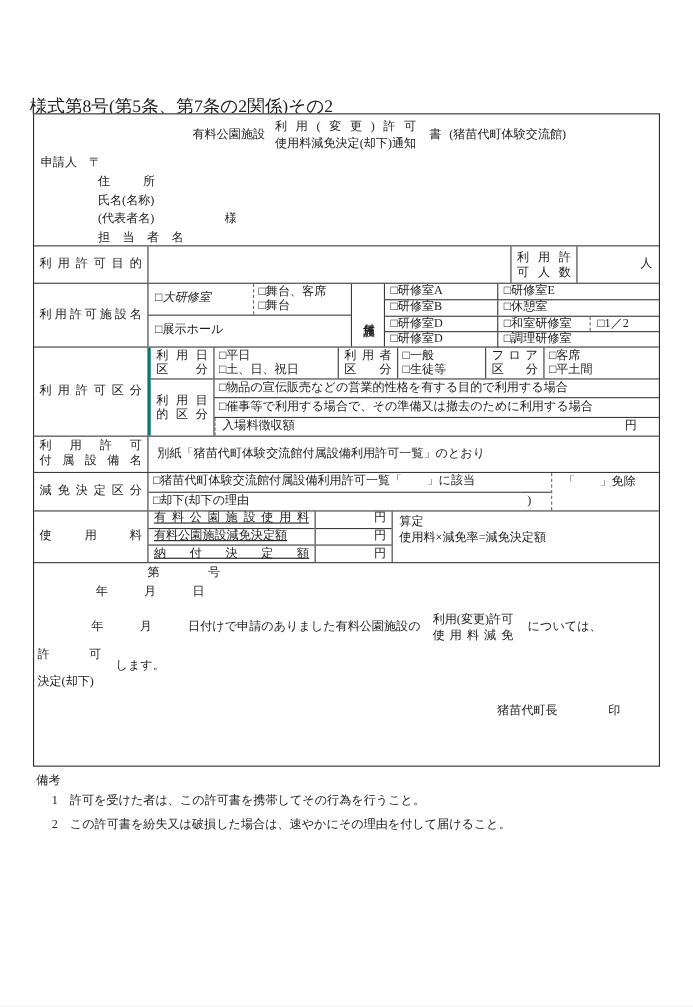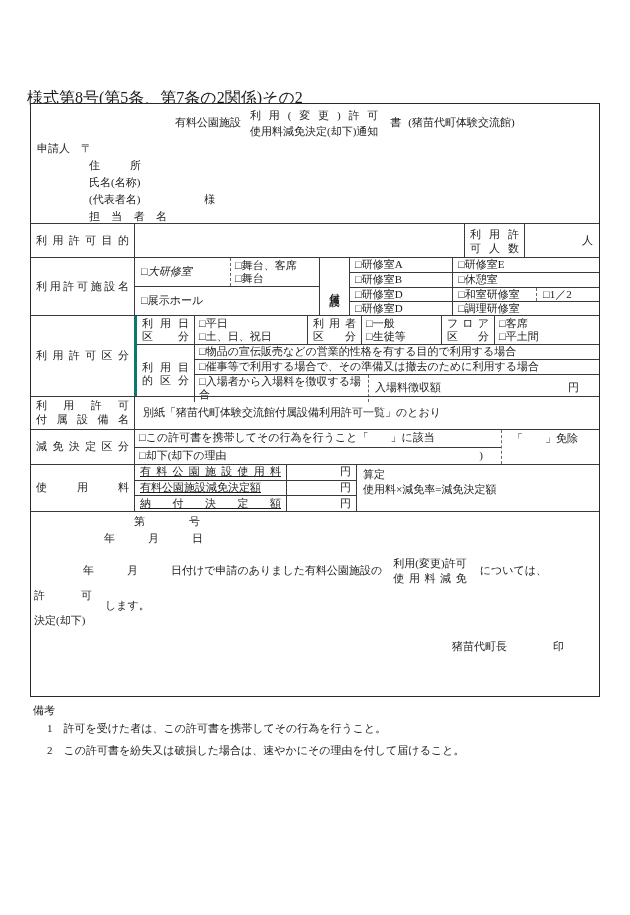--- a/index.html
+++ b/index.html
@@ -112,21 +112,21 @@
   .fee-row:first-child { border-top:none; }
   .fee-row > span { width:100%;text-decoration:underline; }
   .fee-amts { width:70px; flex:none; display:flex; flex-direction:column; }
   .amt { flex:1; display:flex; align-items:center; justify-content:flex-end; padding-right:5px; border-top:1px solid #3a3a3a; }
   .amt:first-child { border-top:none; }
   .calc { flex:1; padding:2px 6px; line-height:15px; }
 
   
   .r9 { flex:1; position:relative; display:block; }
   .doc-no { position:absolute; left:103px; top:3px; }
-  .date-line { position:absolute; left:73px; top:20px; }
+  .date-line { position:absolute; left:56px; top:20px; }
   .dec-body { position:absolute; left:52px; top:44px; display:flex; align-items:center; white-space:nowrap; }
   .dec-stack { display:inline-flex; flex-direction:column; margin:0 13px 0 11px; line-height:15px; }
   .dec-stack .jl { width:100%; }
   .dec-action { position:absolute; left:3px; top:76px; display:flex; }
   .act-stack { display:inline-flex; flex-direction:column; width:58px; line-height:14px;gap:11px; }
   .act-stack .jl { width:100%; }
   .act-suffix { margin-left:13px; margin-top:11px; }
   .dec-signer { position:absolute; left:421px; top:128px; }
   .seal { margin-left:46px; }
 
@@ -255,21 +255,20 @@
         </div>
         <div class="cat-bot">
           <div class="cl w57">
             <span class="jl">利用目</span>
             <span class="jl">的区分</span>
           </div>
           <div class="p-rows">
             <div class="p-row">□物品の宣伝販売などの営業的性格を有する目的で利用する場合</div>
             <div class="p-row">□催事等で利用する場合で、その準備又は撤去のために利用する場合</div>
             <div class="p-row p-row3">
-              <span class="p3">□入場者から入場料を徴収する場合</span>
               <span class="adm">
                 <span>入場料徴収額</span>
                 <span>円</span>
               </span>
             </div>
           </div>
         </div>
       </div>
     </div>
 
@@ -280,21 +279,21 @@
       </div>
       <div class="c fill eq-val">別紙「猪苗代町体験交流館付属設備利用許可一覧」のとおり</div>
     </div>
 
     <div class="r r7">
       <div class="c lab">
           <span class="jl">減免決定区分</span>
         </div>
       <div class="red">
         <div class="red-l">
-          <div class="red-row">□この許可書を携帯してその行為を行うこと「　　」に該当</div>
+          <div class="red-row">□猪苗代町体験交流館付属設備利用許可一覧「　　」に該当</div>
           <div class="red-row">
             <span>□却下(却下の理由</span>
             <span class="paren">)</span>
           </div>
         </div>
         <div class="red-r">
           <span>「　　」免除</span>
         </div>
       </div>
     </div>

